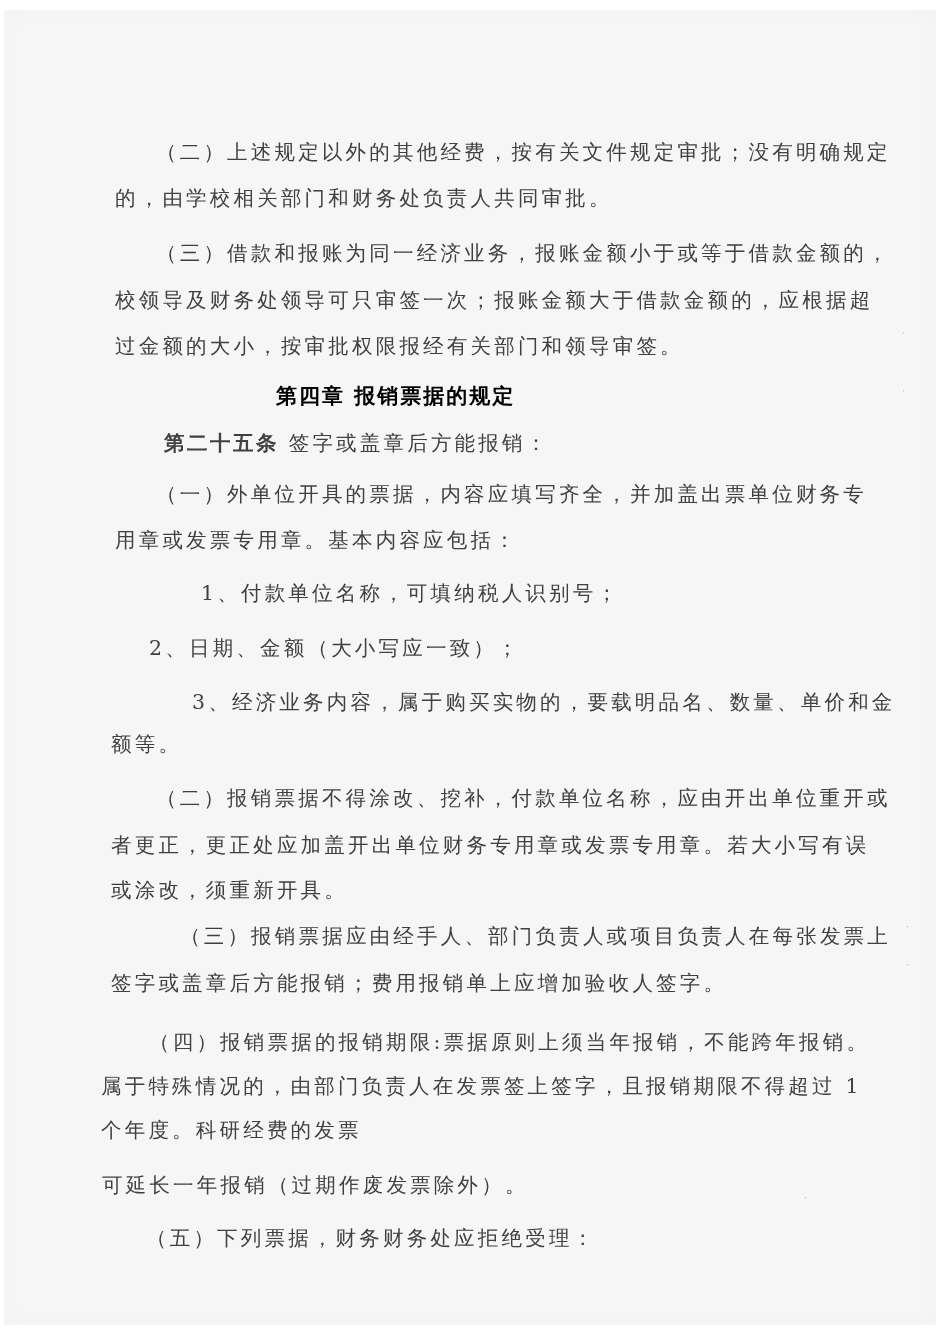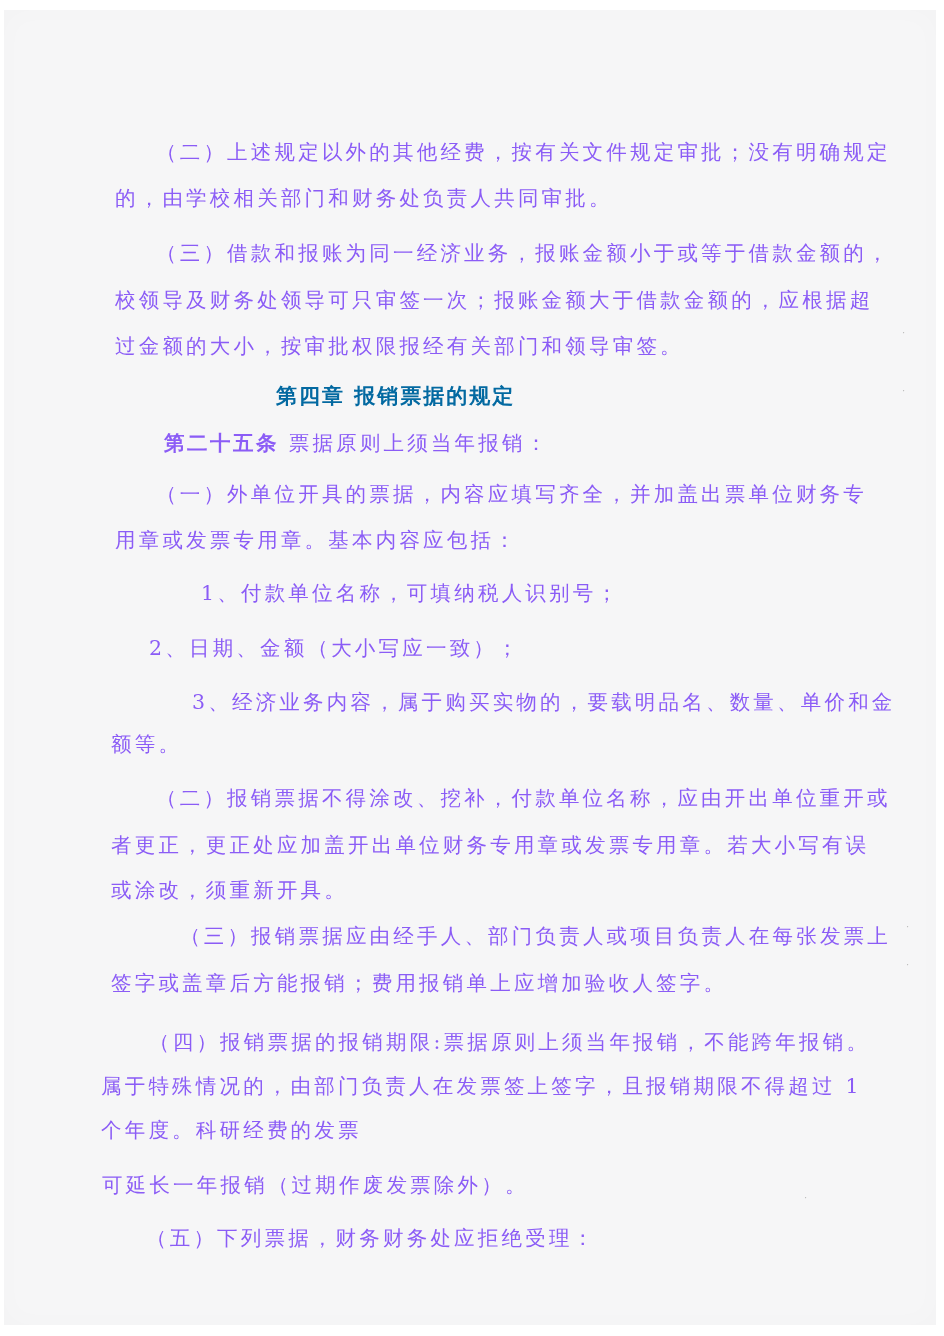--- a/index.html
+++ b/index.html
@@ -23,27 +23,27 @@
       height: 1315px;
       background: #f6f6f7;
       box-shadow: inset 0 0 30px rgba(0,0,0,0.015);
     }
     .line {
       position: absolute;
       font-size: 20.5px;
       line-height: 28px;
       white-space: nowrap;
       letter-spacing: 3.2px;
-      color: #8b5cf6;
+      color: #404040;
     }
     .line.heading {
       font-weight: bold;
       letter-spacing: 2px;
       font-size: 21px;
-      color: #0369a1;
+      color: #000000;
     }
     .bold-lead {
       font-weight: bold;
       letter-spacing: 2.5px;
     }
     .speck {
       position: absolute;
       color: #b8b8b8;
       font-size: 10px;
       line-height: 10px;
@@ -58,21 +58,21 @@
   <div class="line" style="left:111px; top:174px;">的，由学校相关部门和财务处负责人共同审批。</div>
 
   <div class="line" style="left:152px; top:229px;">（三）借款和报账为同一经济业务，报账金额小于或等于借款金额的，</div>
   <div class="line" style="left:111px; top:276px;">校领导及财务处领导可只审签一次；报账金额大于借款金额的，应根据超</div>
   <div class="line" style="left:111px; top:322px;">过金额的大小，按审批权限报经有关部门和领导审签。</div>
 
   <div class="line heading" style="left:272px; top:372px;">第四章 报销票据的规定</div>
 
   <div class="line" style="left:160px; top:419px;">
     <span class="bold-lead">第二十五条</span>
-    <span>票据原则上须当年报销：</span>
+    <span>签字或盖章后方能报销：</span>
   </div>
 
   <div class="line" style="left:152px; top:470px;">（一）外单位开具的票据，内容应填写齐全，并加盖出票单位财务专</div>
   <div class="line" style="left:111px; top:516px;">用章或发票专用章。基本内容应包括：</div>
 
   <div class="line" style="left:153px; top:569px;margin-left:44px;">1、付款单位名称，可填纳税人识别号；</div>
   <div class="line" style="left:145px; top:624px;">2、日期、金额（大小写应一致）；</div>
   <div class="line" style="left:149px; top:678px;margin-left:39px;">3、经济业务内容，属于购买实物的，要载明品名、数量、单价和金</div>
   <div class="line" style="left:107px; top:720px;">额等。</div>
 

